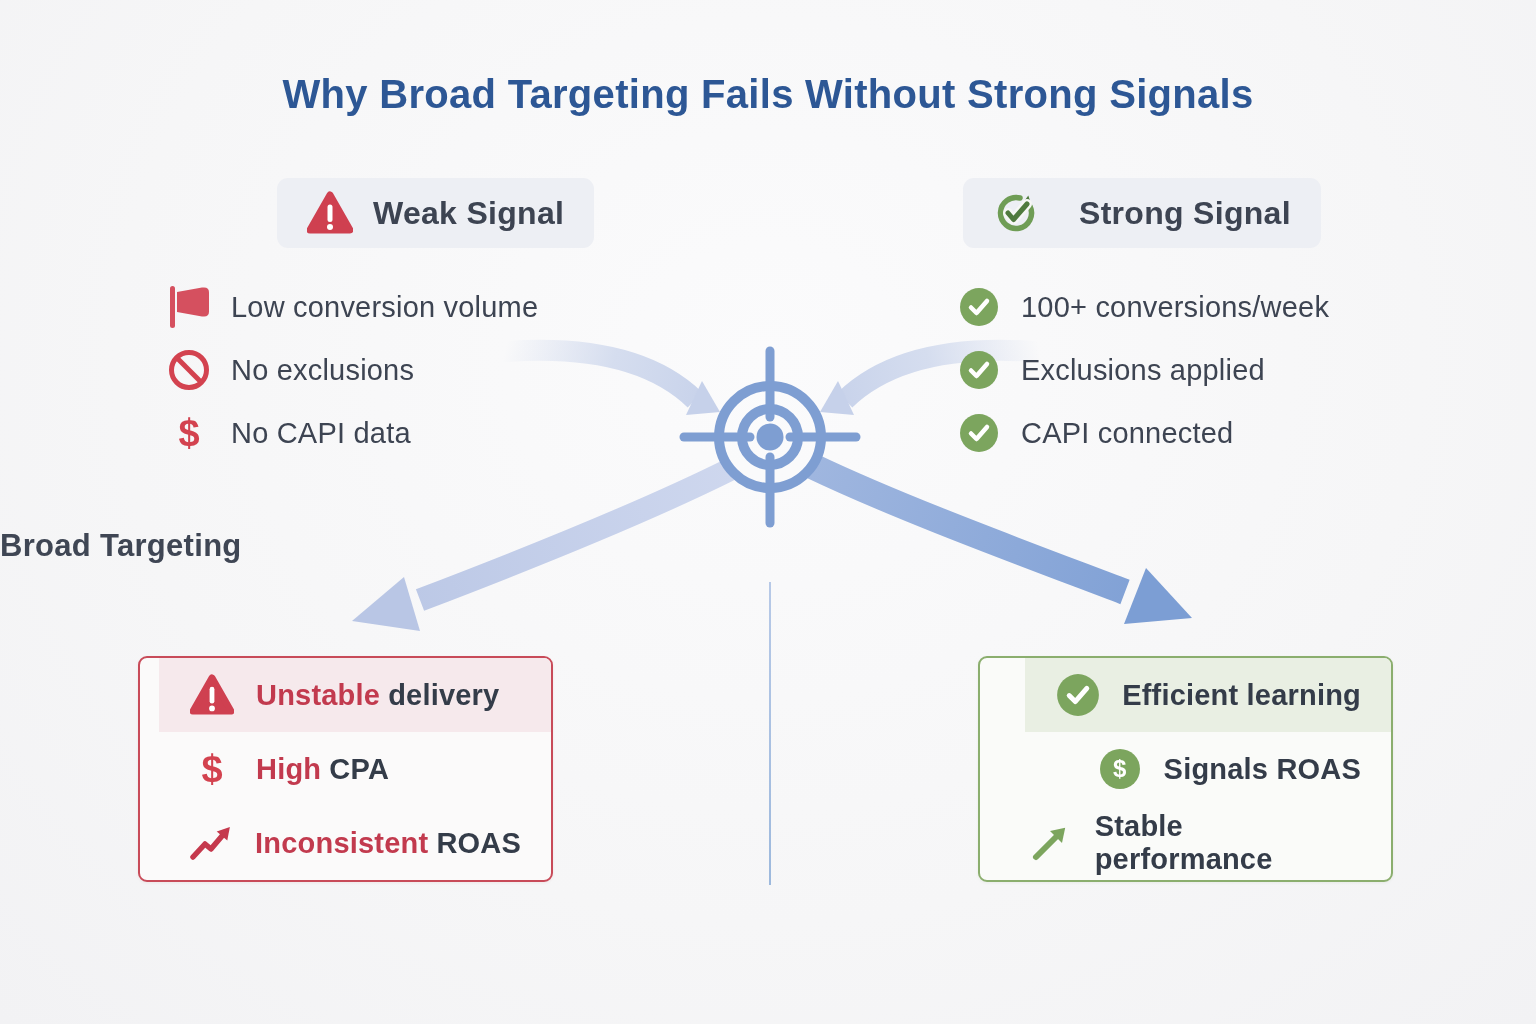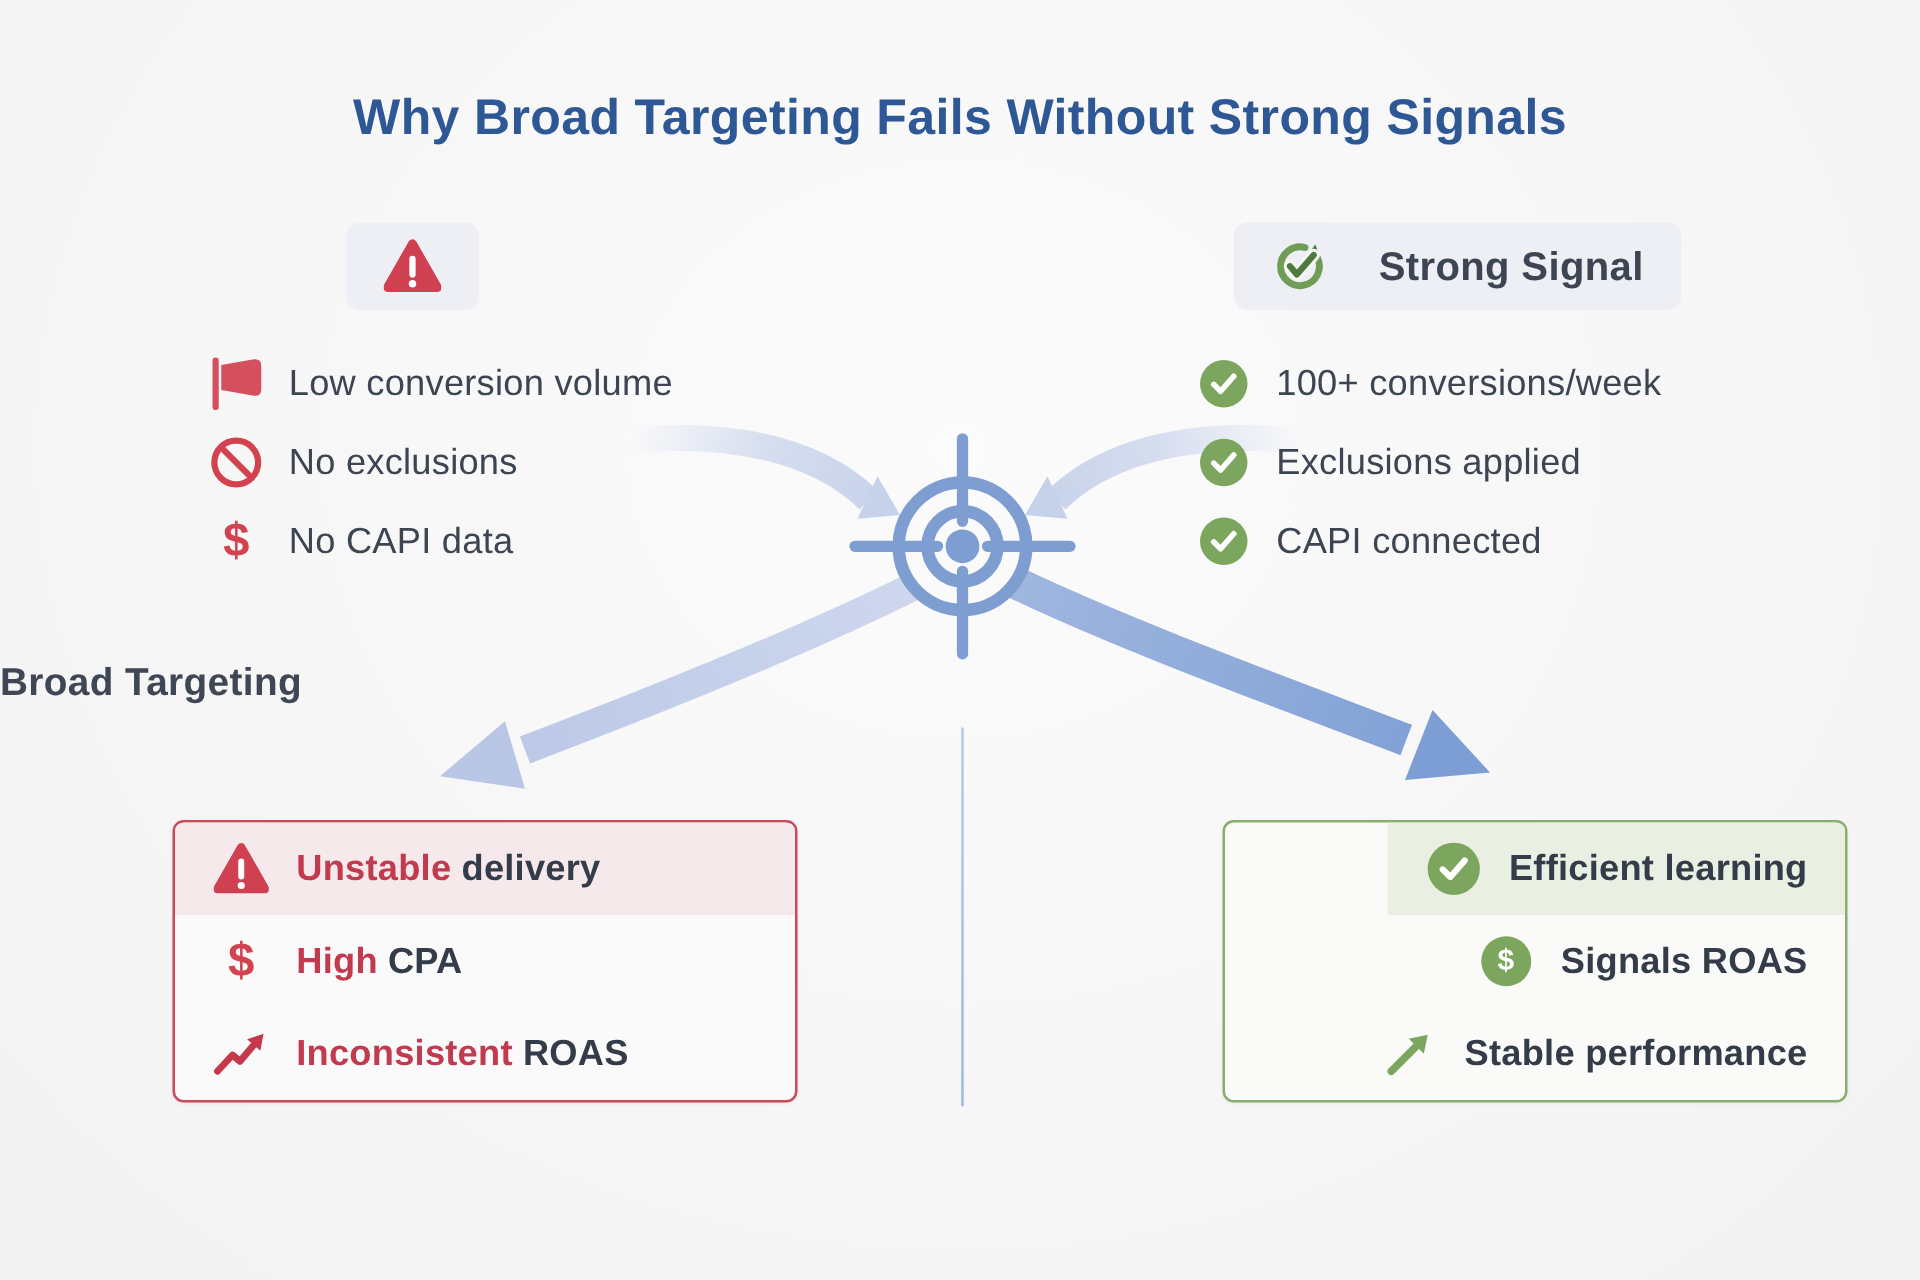--- a/index.html
+++ b/index.html
@@ -17,21 +17,21 @@
     position:absolute; top:72px; left:0; right:0; z-index:2;
     text-align:center; font-size:40px; font-weight:bold; letter-spacing:.3px;
     color:#2d5795;
   }
   .badge {
     position:absolute; top:178px; height:70px; z-index:2;
     display:inline-flex; align-items:center; gap:20px; padding:0 30px;
     background:#edeff4; border-radius:11px;
   }
   .badge-weak { left:277px; }
-  .badge-strong { left:987px;gap:40px; }
+  .badge-strong { left:963px;gap:40px; }
   .badge-label { font-size:32px; font-weight:bold; color:#3d4452; letter-spacing:.3px; }
 
   .list-item {
     position:absolute; height:48px; z-index:2;
     display:flex; align-items:center; gap:19px;
   }
   .weak-item { left:166px; }
   .strong-item { left:956px; }
   .row-1 { top:283px; } .row-2 { top:346px; } .row-3 { top:409px; }
   .item-label { font-size:29px; color:#3d4452; letter-spacing:.2px; }
@@ -52,22 +52,22 @@
   .center-label {
     position:absolute; top:528px; left:0; right:0; z-index:2;
     text-align:left; font-size:31px; font-weight:bold; color:#3f4654; letter-spacing:.3px;
   }
   .divider {
     position:absolute; left:769px; top:582px; width:2px; height:303px; z-index:1;
     background:linear-gradient(#b7c9e7, #9db9dd);
   }
 
   .outcome-box {
-    position:absolute; top:656px; width:500px; height:226px; z-index:2;
-    border-radius:9px; display:flex; flex-direction:column; overflow:hidden;
+    position:absolute; top:656px; width:415px; height:226px; z-index:2;
+    border-radius:9px; display:flex; flex-direction:column; overflow:hidden;padding-left:19px;
   }
   .box-weak  { left:138px; border:2px solid #c84b59; background:#fbfafa;
                box-shadow:0 1px 3px rgba(160,60,70,.08); }
   .box-strong{ left:978px; border:2px solid #8bae6e; background:#fafbf9;
                box-shadow:0 1px 3px rgba(90,130,60,.08);align-items:flex-end; }
   .outcome-row { flex:1; display:flex; align-items:center; gap:21px; padding:0 30px; }
   .box-weak  .outcome-row.first { background:#f6e9ec; }
   .box-strong .outcome-row.first { background:#e9efe3; }
   .outcome-text { font-size:29px; font-weight:bold; color:#343c49; letter-spacing:.2px; }
   .hl { color:#c23a4e; margin-right:.28em; }
@@ -125,20 +125,21 @@
   <div class="title">Why Broad Targeting Fails Without Strong Signals</div>
 
   <div class="badge badge-weak">
     <span class="icon-cell">
       <svg width="46" height="46" viewBox="0 0 46 46">
         <polygon points="23,5 43,40 3,40" fill="#cf4050" stroke="#cf4050" stroke-width="7" stroke-linejoin="round"></polygon>
         <line x1="23" y1="17" x2="23" y2="29.5" stroke="#fff" stroke-width="5" stroke-linecap="round"></line>
         <circle cx="23" cy="37" r="3" fill="#fff"></circle>
       </svg>
     </span>
+    <span class="badge-label">Weak Signal</span>
   </div>
 
   <div class="badge badge-strong">
     <span class="icon-cell">
       <svg width="46" height="46" viewBox="-23 -23 46 46">
         <path d="M 14.05 -6.55 A 15.5 15.5 0 1 1 4.0 -14.97" fill="none" stroke="#6f9d55" stroke-width="5.5" stroke-linecap="round"></path>
         <polygon points="15.4,-8.1 12.3,-17.6 5.4,-7.8" fill="#4f7a3e"></polygon>
         <polyline points="-8,0 -2.5,6.5 11,-9" fill="none" stroke="#f6f7f5" stroke-width="10" stroke-linecap="round" stroke-linejoin="round"></polyline>
         <polyline points="-8,0 -2.5,6.5 11,-9" fill="none" stroke="#4f7a3e" stroke-width="5" stroke-linecap="round" stroke-linejoin="round"></polyline>
       </svg>

